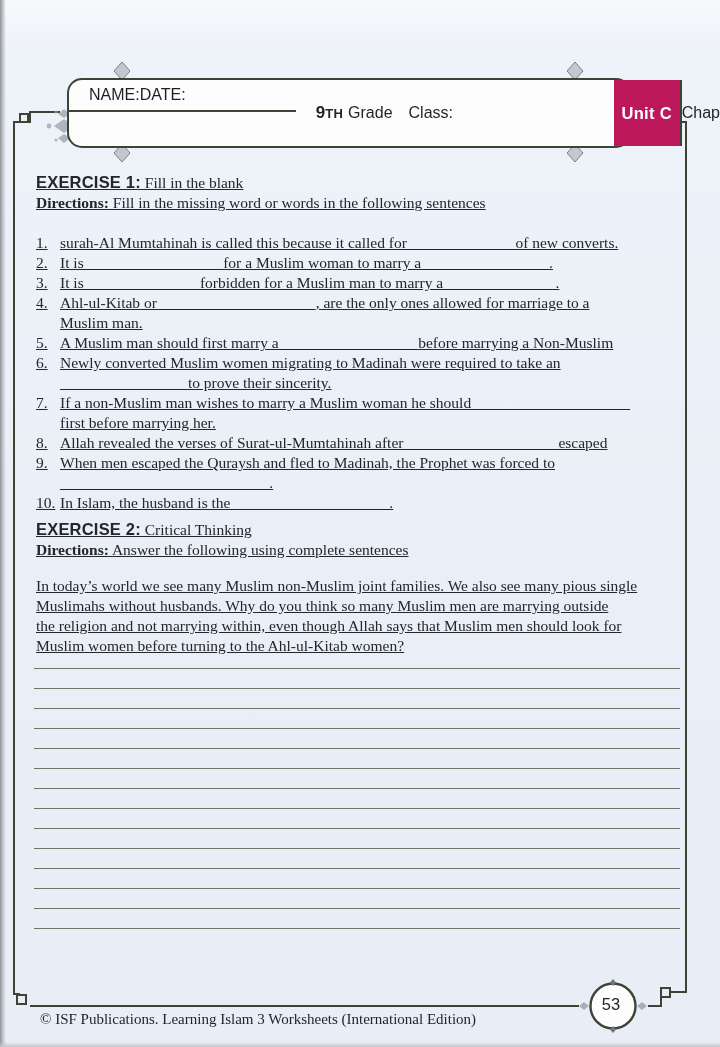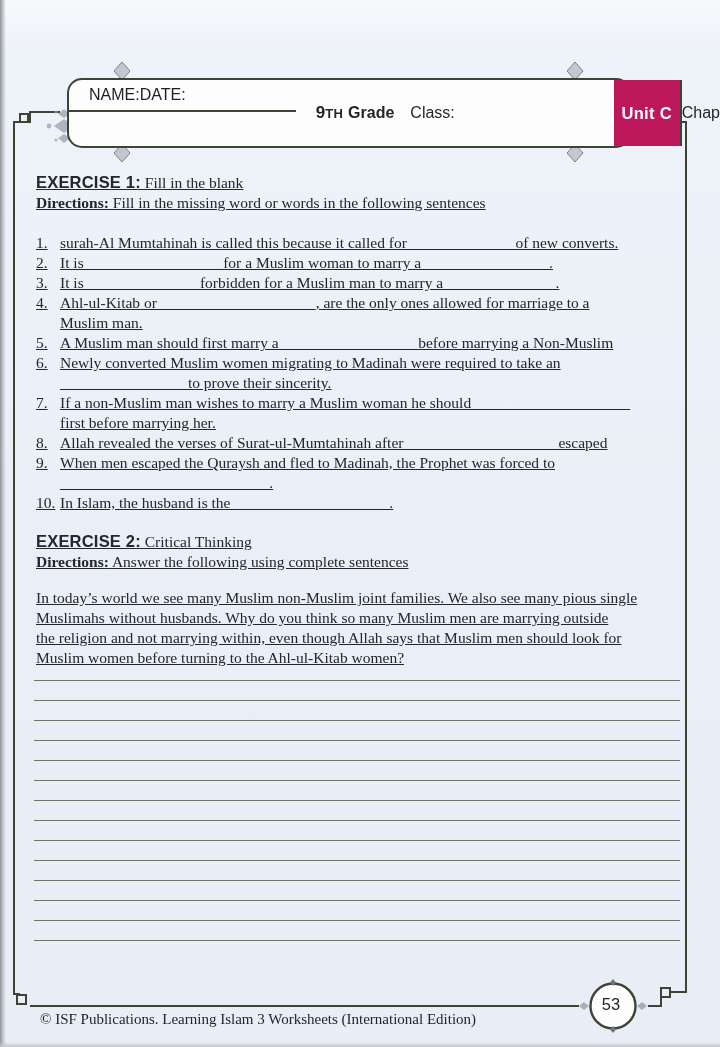--- a/index.html
+++ b/index.html
@@ -19,38 +19,38 @@
     background:#fdfdfe;border:2px solid #3e4336;border-radius:15px;
     font-family:"Liberation Sans", sans-serif;display:flex;flex-direction:row;}
   .hdr-row1{height:30px;display:flex;align-items:center;border-bottom:2px solid #3e4336;}
   .hdr-row1 .lbl{font-size:16px;color:#1d2024;}
   .hdr-name{margin-left:20px;flex:1;}
   .hdr-date{width:156px;}
   .hdr-row2{flex:1;display:flex;align-items:stretch;font-size:16px;}
   .cell-grade{width:318px;display:flex;align-items:center;padding-left:20px;box-sizing:border-box;}
   .grade-num{font-weight:bold;font-size:17px;}
   .grade-sup{font-weight:bold;font-size:13px;vertical-align:6px;letter-spacing:.3px;}
-  .grade-word{margin-left:5px;font-weight:bold;}
+  .grade-word{margin-left:5px;}
   .class-lbl{margin-left:16px;}
   .cell-unit{width:66px;background:#be185d;color:#ffffff;display:flex;align-items:center;justify-content:center;
     font-weight:bold;font-size:16.5px;letter-spacing:.3px;}
   .cell-chapter{flex:1;display:flex;align-items:center;justify-content:center;white-space:pre;border-left:2px solid #3e4336;}
 
   
   .content{position:absolute;left:36px;top:172px;width:650px;font-size:15.5px;line-height:20px;text-decoration:underline;}
   .ex-title{white-space:pre;}
   .ex-title .caps{font-family:"Liberation Sans", sans-serif;font-weight:bold;font-size:16.5px;letter-spacing:.2px;}
   .dir-line{white-space:pre;}
   .dir-line .b{font-weight:bold;}
   .questions{margin-top:20px;}
   .q-row{display:flex;}
   .q-num{width:24px;flex:0 0 24px;}
   .q-text{flex:1;}
   .q-line,.p-line{white-space:pre;}
-  .ex2-block{margin-top:18px;}
+  .ex2-block{margin-top:6px;}
   .paragraph{margin-top:16px;}
   .ruled{margin-top:-7px;}
   .answer-line{height:19px;border-bottom:1.4px solid #6e7663;margin-left:-2px;width:646px;}
 
   
   .page-num{position:absolute;left:591px;top:995px;width:40px;text-align:center;
     font-family:"Liberation Sans", sans-serif;font-size:16.5px;color:#23262a;}
   .copyright{position:absolute;left:40px;top:1011px;font-size:15px;color:#23262a;white-space:pre;}
 </style>
 </head>

